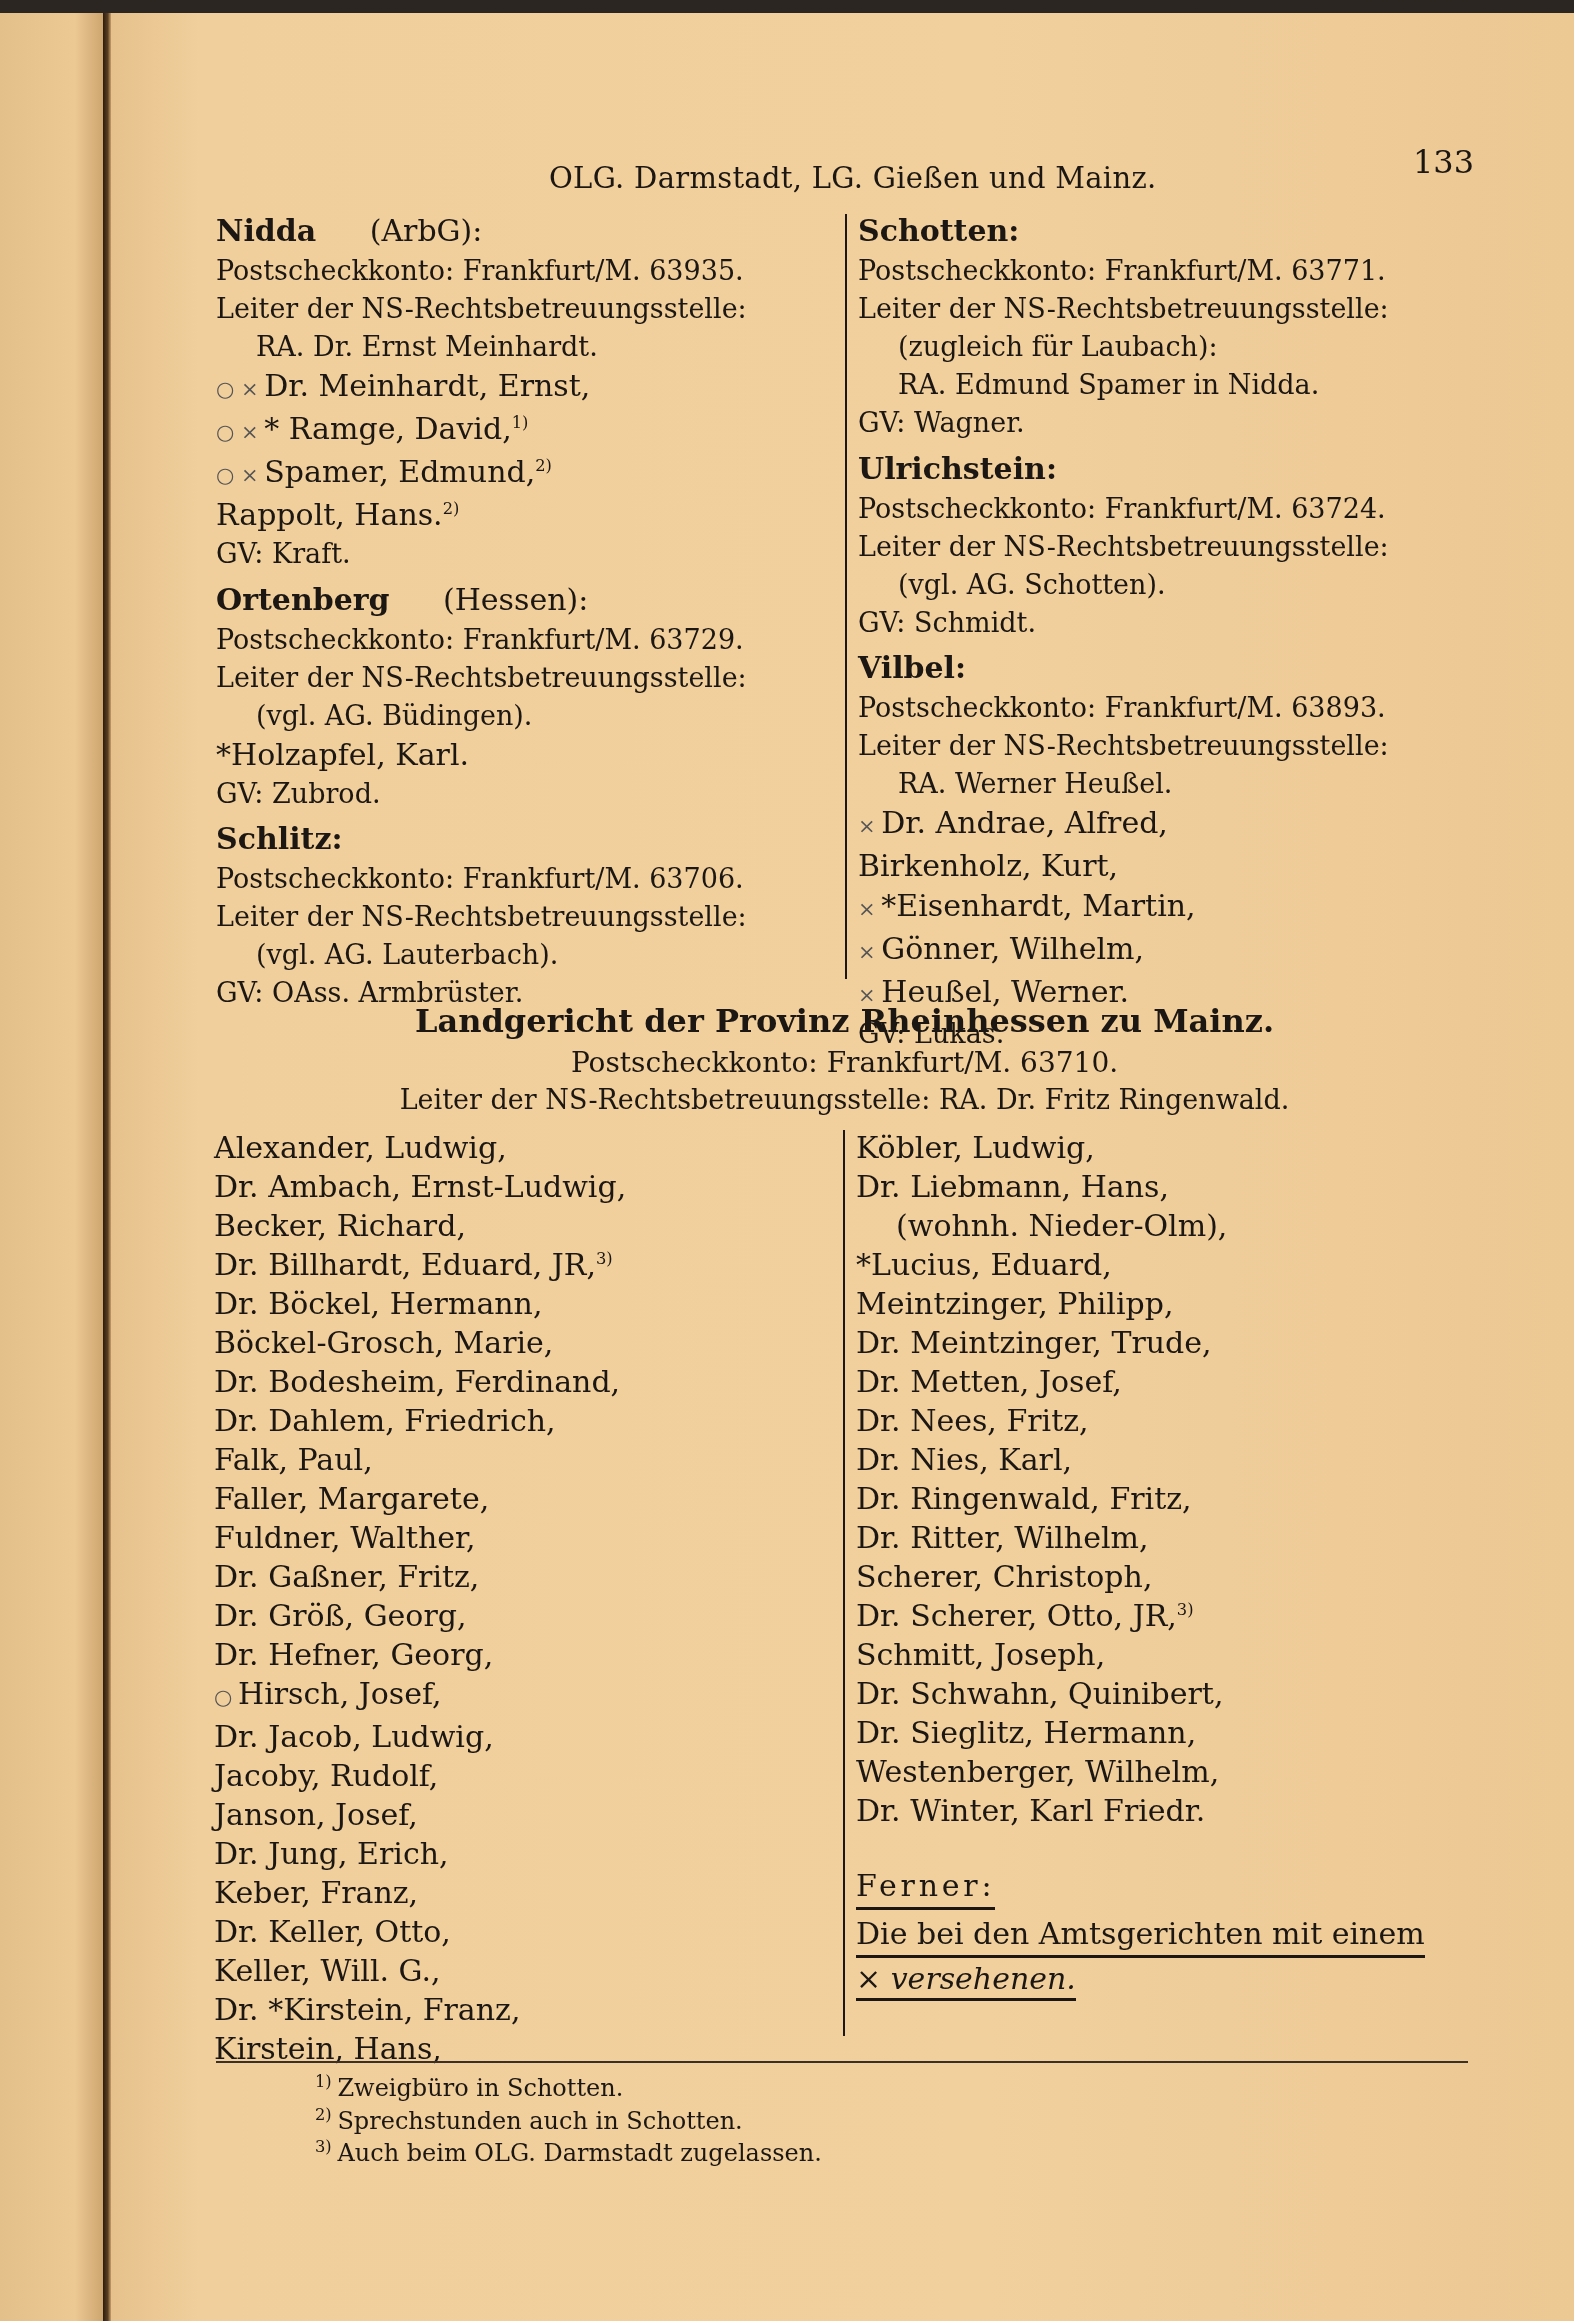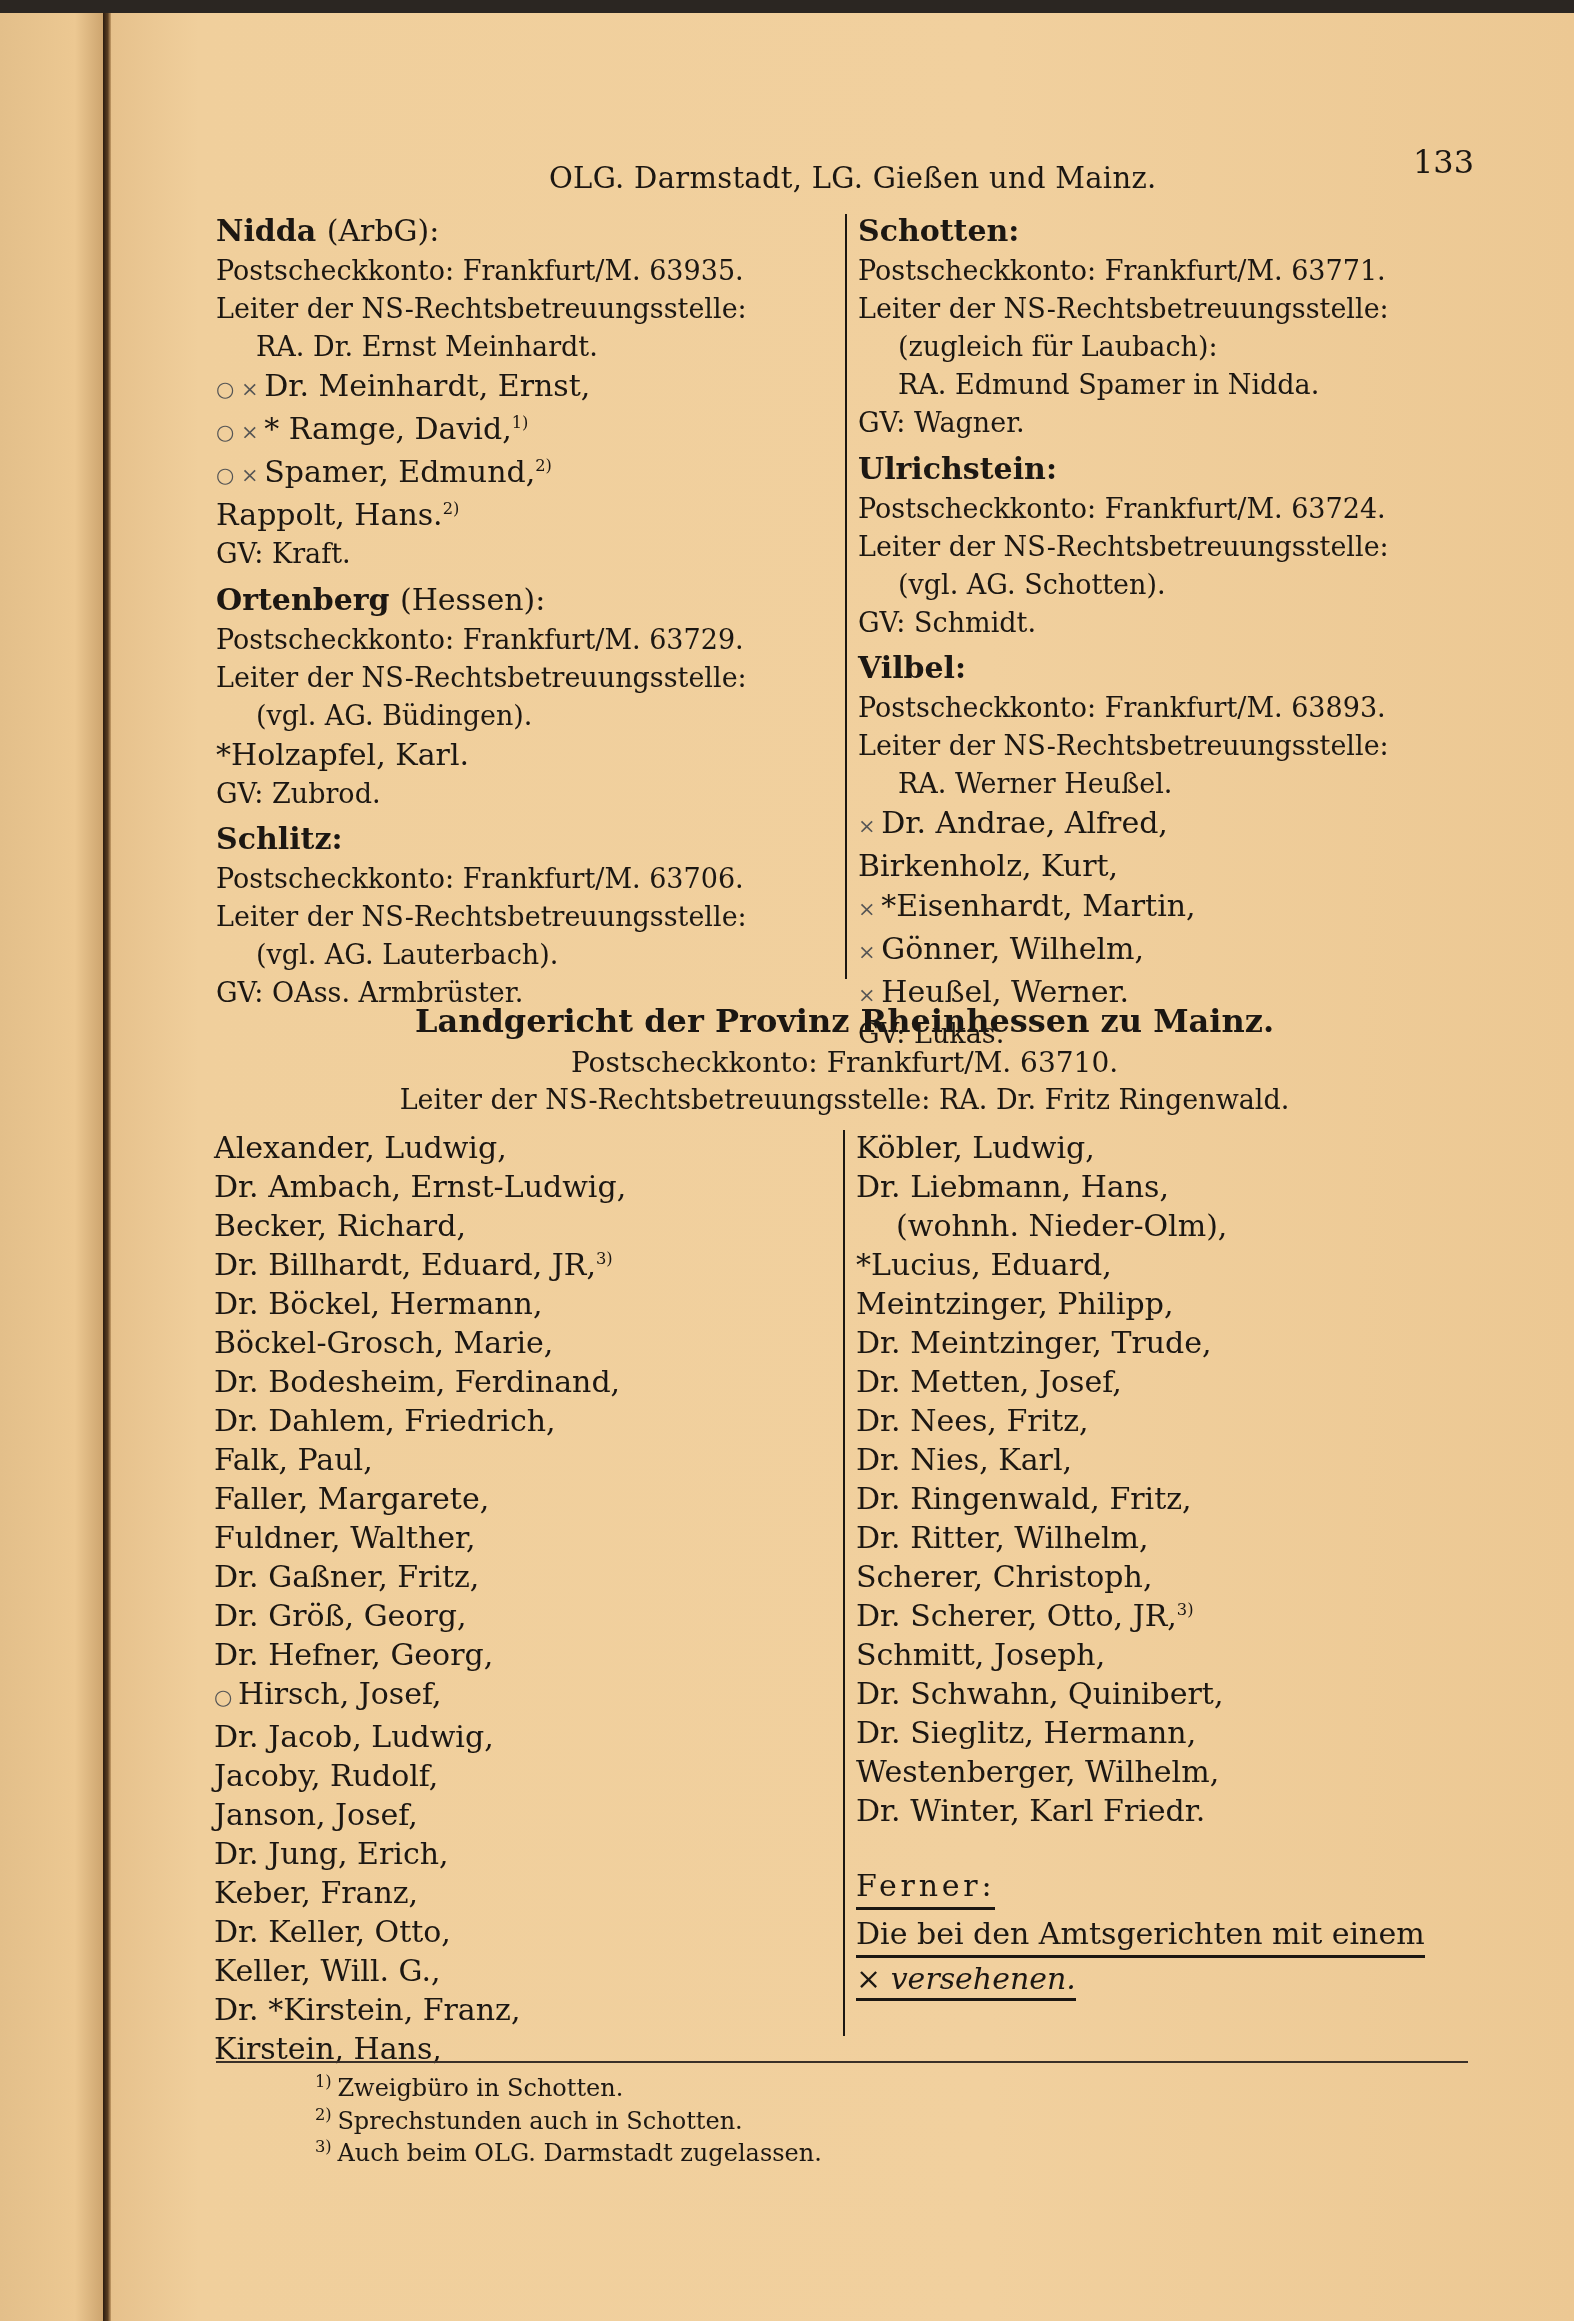--- a/index.html
+++ b/index.html
@@ -28,21 +28,21 @@
     position:absolute; top:161px; left:549px; font-size:29px; letter-spacing:0.3px;
   }
   .page-number { position:absolute; top:143px; left:1413px; font-size:32px; }
 
   .col { position:absolute; font-size:27px; line-height:38px; }
   .col-left-top { left:216px; top:210px; width:612px; }
   .col-right-top { left:858px; top:210px; width:650px; }
   .col-rule-top { position:absolute; left:845px; top:214px; width:1.9px; height:765px; background:#1c1712; }
 
   .entry-heading { font-weight:bold; font-size:30px; line-height:42px; }
-  .entry-heading .paren { font-weight:normal; }
+  .entry-heading .paren { font-weight:normal;margin-left:43px; }
   .line { white-space:nowrap; }
   .indent { padding-left:40px; }
   .name-big { font-size:30px; line-height:40px; }
   .marker { font-size:21px; color:#555; margin-right:5.7px; }
   .sup { font-size:16.3px; vertical-align:super; line-height:0; }
   .gap { height:5.7px; }
 
   .section-title {
     position:absolute; top:1002px; left:0; width:1574px; text-align:center;
     font-weight:bold; font-size:32px; padding-left:115px; box-sizing:border-box;

